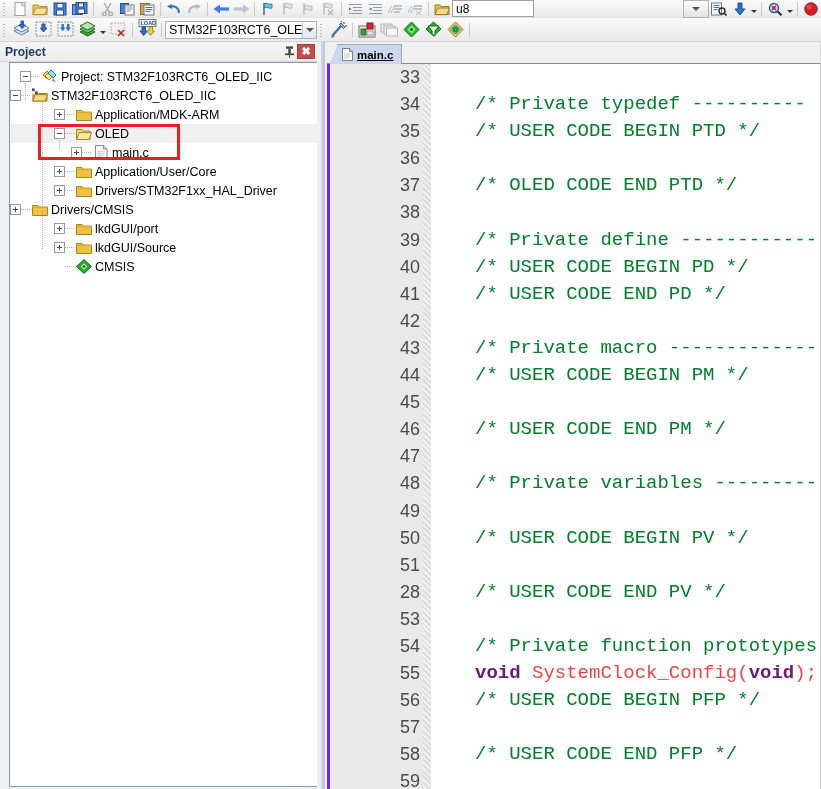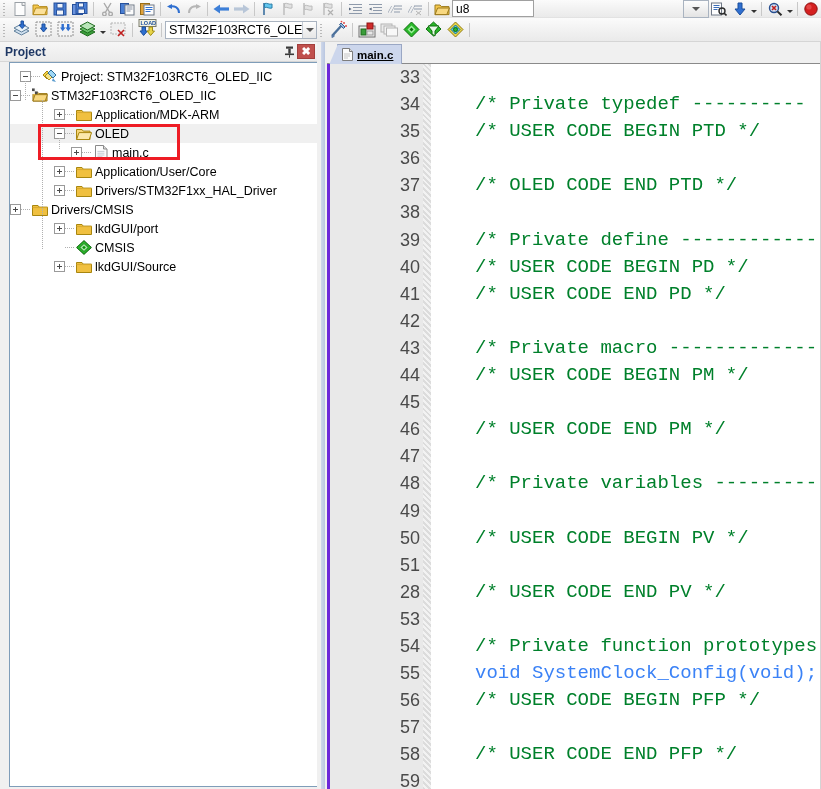--- a/index.html
+++ b/index.html
@@ -108,22 +108,22 @@
   #gutter { position: absolute; left: 0; top: 0; width: 101px; height: 725px; background: #e9e9e9; }
   #gutter-stripe { position: absolute; left: 93px; top: 0; width: 8px; height: 725px;
                    background-image: repeating-linear-gradient(45deg,#dcdcdc 0 2px,#f2f2f2 2px 4px); }
   #code-lines { position: absolute; left: 0; top: 0; width: 494px; }
   .crow { height: 27.1px; line-height: 27.1px; white-space: pre; font-family: "Liberation Mono", monospace;
           font-size: 19px; }
   .lno { position: absolute; left: 0; width: 90px; text-align: right; color: #4a4a4a;
          font-family: "Liberation Sans", sans-serif; font-size: 18px; }
   .ltxt { position: absolute; left: 105px; white-space: pre; margin-left: 40px; }
   .c-com { color: #00802b; }
-  .c-kw  { color: #3b82f6; }
-  .c-pl  { color: #3b82f6; }
+  .c-kw  { color: #701a75; font-weight: bold; }
+  .c-pl  { color: #ef4444; }
 
   
   #right-edge { position: absolute; left: 820px; top: 42px; width: 1px; height: 747px; background: #d4d4d4; }
 
   
   #annot-rect { position: absolute; left: 38px; top: 124px; width: 142px; height: 36px;
                 border: 3px solid #ee1c25; pointer-events: none; }
 </style>
 </head>
 <body>
@@ -560,41 +560,41 @@
             <span class="dots"></span>
             <span class="ticon">
               <svg width="16" height="14" viewBox="0 0 16 14">
                 <path d="M0.5 2.5 h5.5 l1.3 1.6 H15.5 v8.4 H0.5z" fill="#f0c040" stroke="#a8860f"></path>
                 <path d="M0.5 4.6 H15.5" stroke="#d8a92e"></path>
               </svg>
             </span>
             <span class="tlabel">lkdGUI/port</span>
           </div>
           <div class="tnode" style="padding-left: 44px;">
+            <span class="expander plus"></span>
+            <span class="dots"></span>
+            <span class="ticon">
+              <svg width="16" height="14" viewBox="0 0 16 14">
+                <path d="M0.5 2.5 h5.5 l1.3 1.6 H15.5 v8.4 H0.5z" fill="#f0c040" stroke="#a8860f"></path>
+                <path d="M0.5 4.6 H15.5" stroke="#d8a92e"></path>
+              </svg>
+            </span>
+            <span class="tlabel">lkdGUI/Source</span>
+          </div>
+          <div class="tnode" style="padding-left: 44px;">
             <span class="exp-spacer"></span>
             <span class="dots"></span>
             <span class="ticon">
               <svg width="16" height="15" viewBox="0 0 16 15">
                 <path d="M8 0.6 L15.4 7.5 L8 14.4 L0.6 7.5z" fill="#29b829" stroke="#0b5e0b"></path>
                 <path d="M8 3.6 L12.2 7.5 L8 11.4 L3.8 7.5z" fill="#a9f0a9" stroke="#0b5e0b" stroke-width="0.7"></path>
                 <path d="M8 5.8 L9.8 7.5 L8 9.2 L6.2 7.5z" fill="#0b8f0b"></path>
               </svg>
             </span>
             <span class="tlabel">CMSIS</span>
-          </div>
-          <div class="tnode" style="padding-left: 44px;">
-            <span class="expander plus"></span>
-            <span class="dots"></span>
-            <span class="ticon">
-              <svg width="16" height="14" viewBox="0 0 16 14">
-                <path d="M0.5 2.5 h5.5 l1.3 1.6 H15.5 v8.4 H0.5z" fill="#f0c040" stroke="#a8860f"></path>
-                <path d="M0.5 4.6 H15.5" stroke="#d8a92e"></path>
-              </svg>
-            </span>
-            <span class="tlabel">lkdGUI/Source</span>
           </div>
           <div class="vline" style="left: 15px; top: 18px; height: 19px;"></div>
           <div class="vline" style="left: 32px; top: 37px; height: 149px;"></div>
           <div class="vline" style="left: 49px; top: 75px; height: 11px;"></div>
         </div>
     </div>
   </div>
 
   <div id="splitter">
       <div class="bar"></div>

